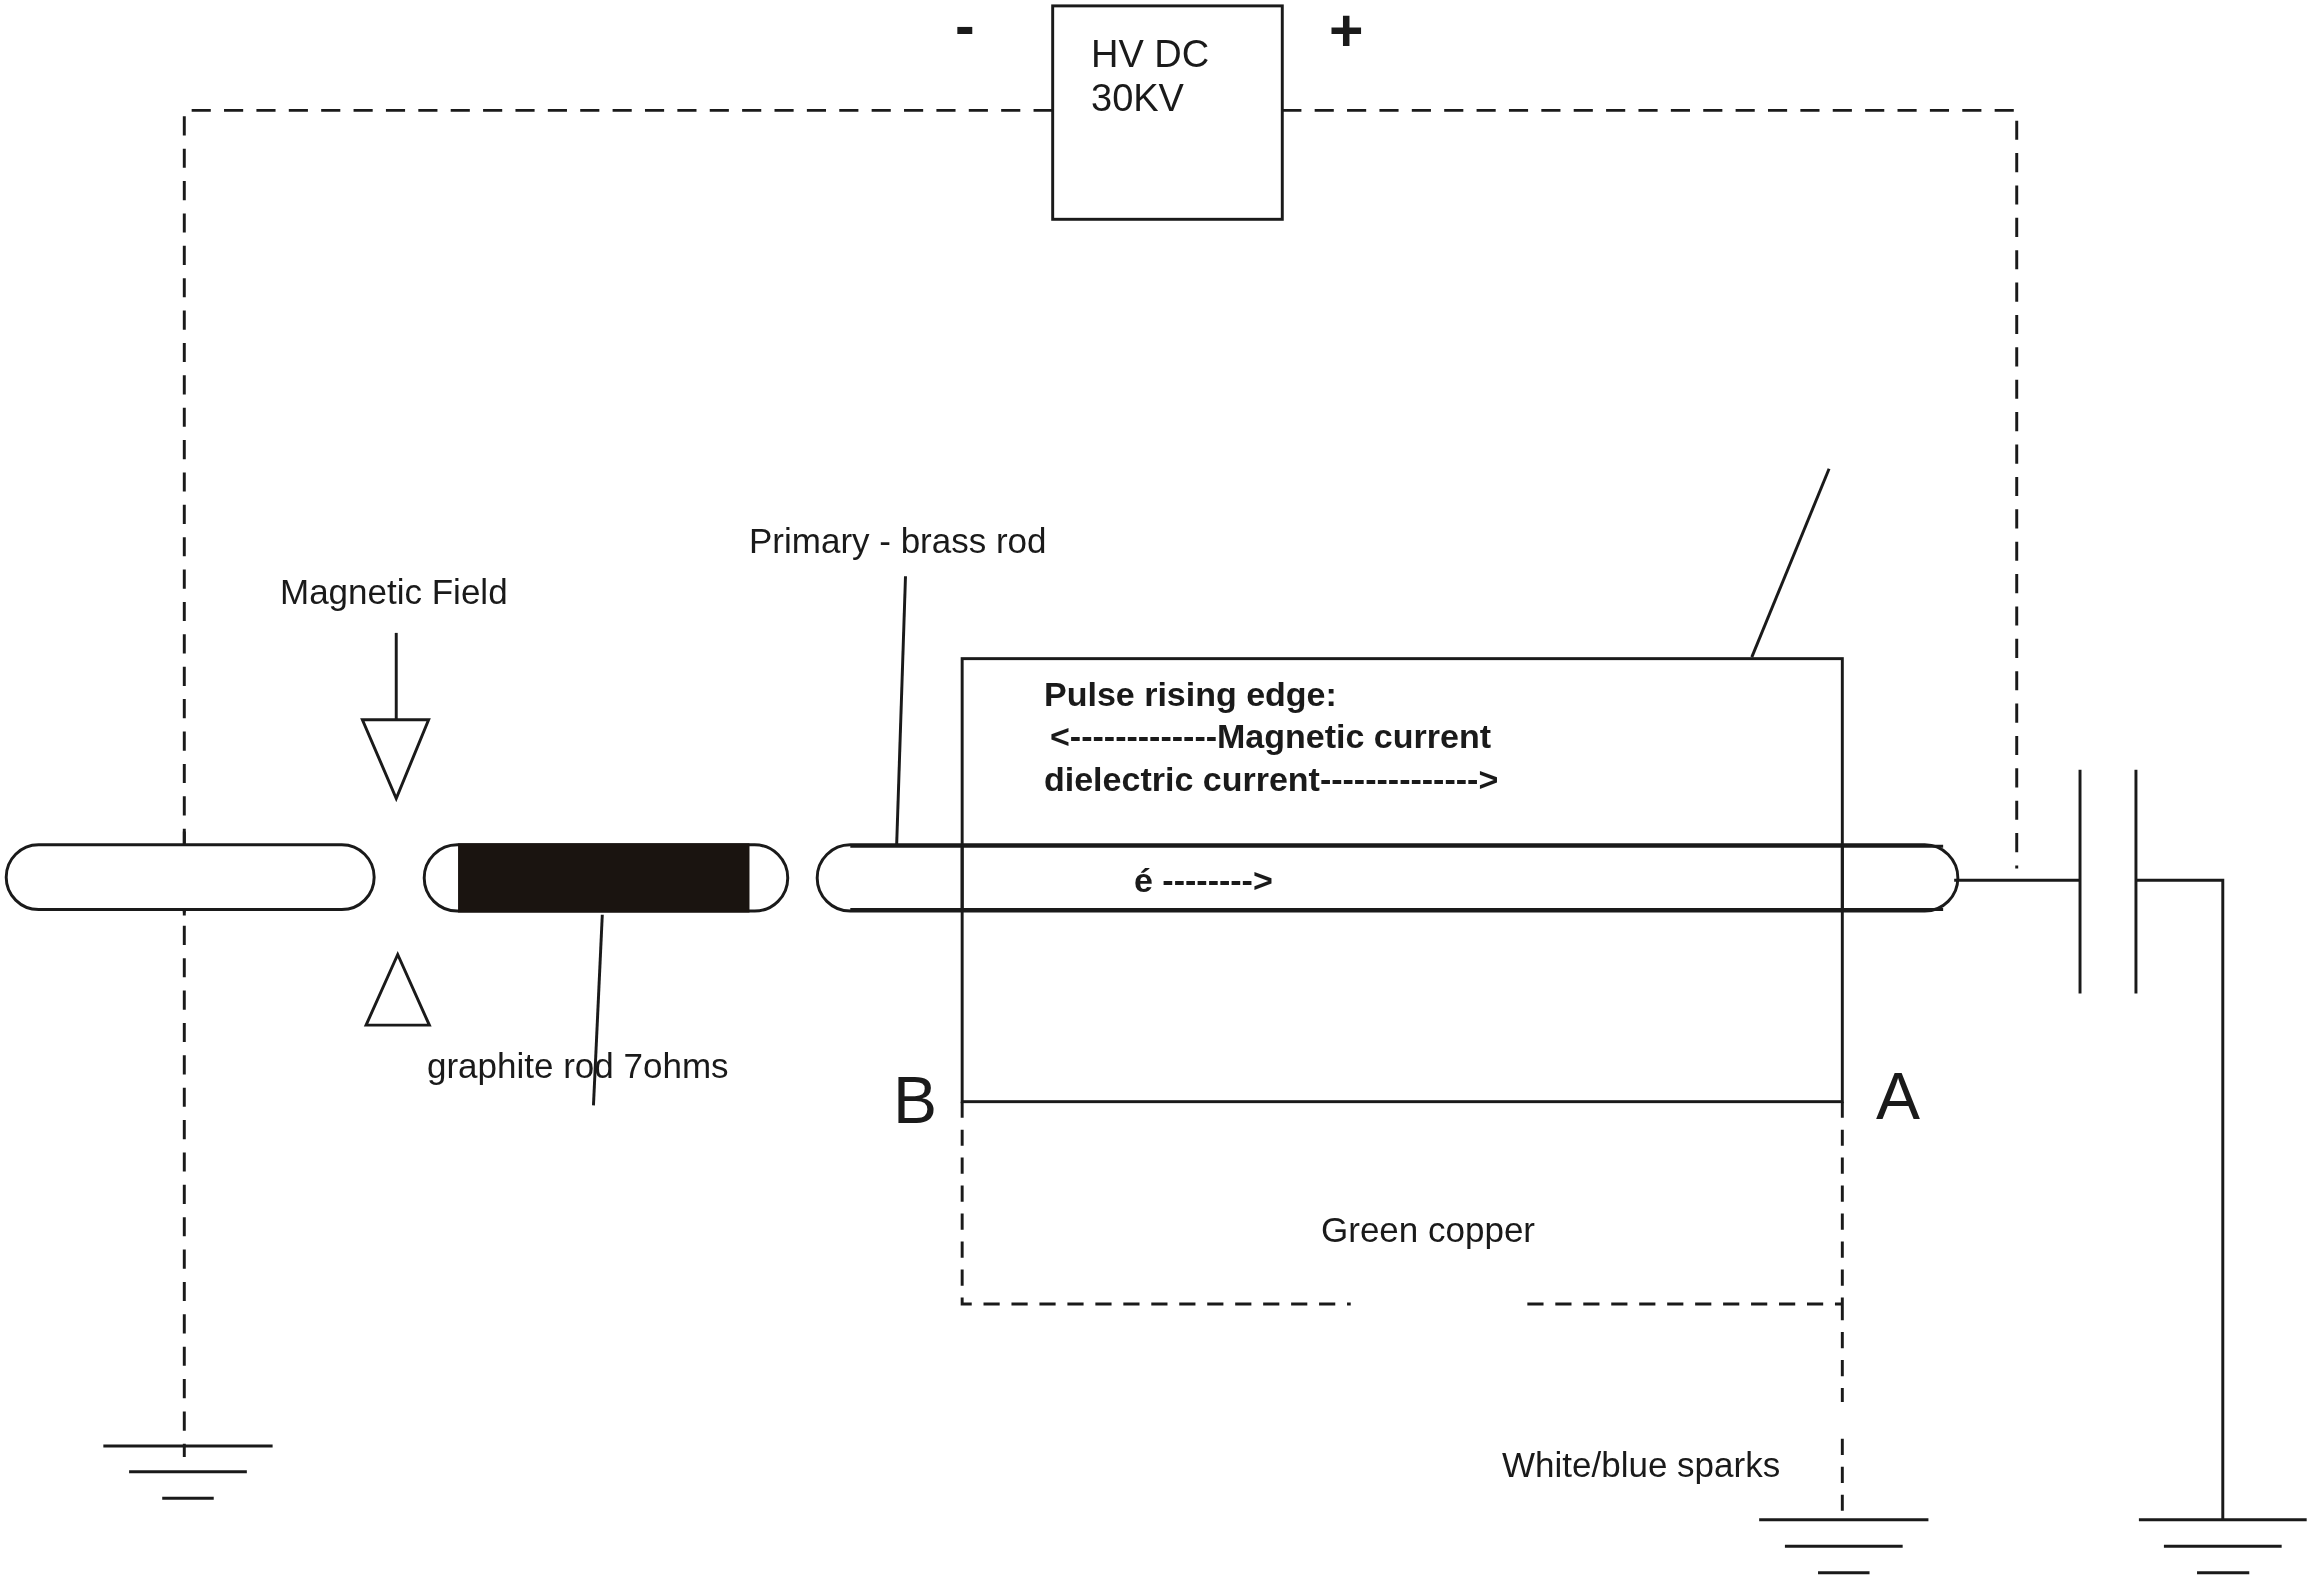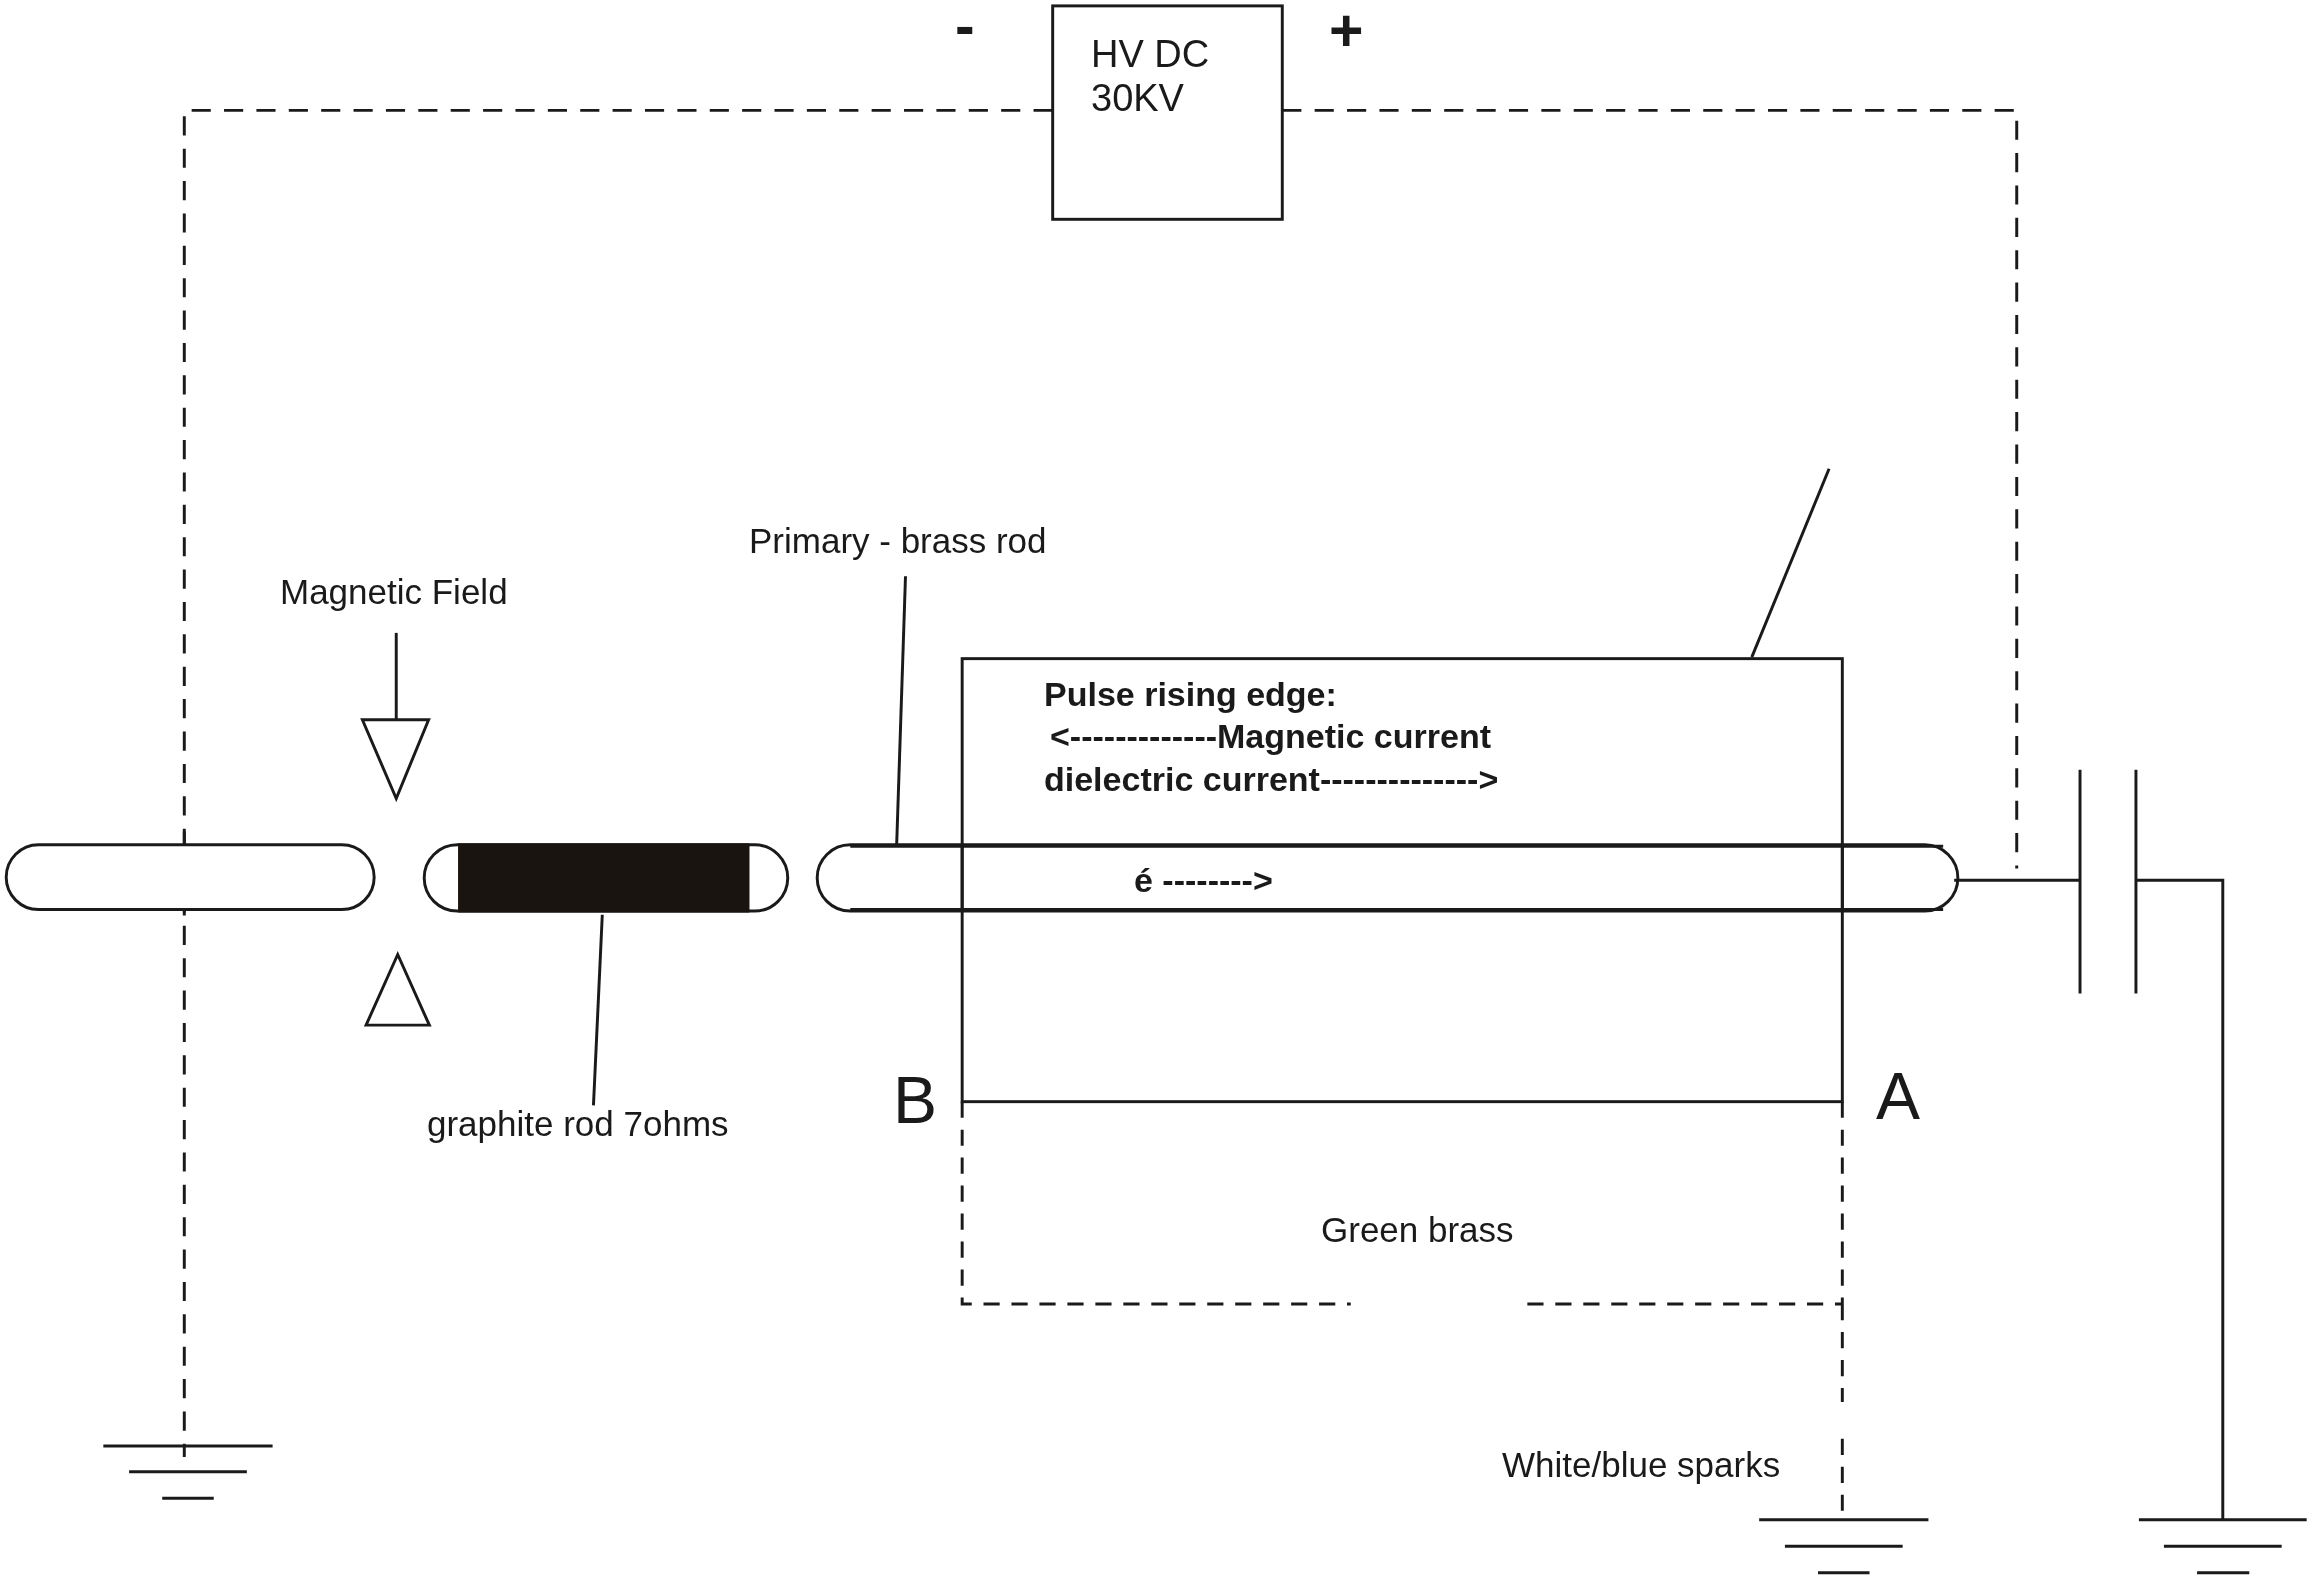--- a/index.html
+++ b/index.html
@@ -97,33 +97,33 @@
 
   <div class="lbl f80" style="left:955px;top:-8.8px;font-weight:700;">-</div>
 
   <div class="lbl f80" style="left:1329px;top:-4.4px;font-weight:700;">+</div>
 
   <div class="lbl f52" style="left:1091px;top:31px;">HV DC</div>
   <div class="lbl f52" style="left:1091px;top:75px;">30KV</div>
 
   <div class="lbl f48" style="left:280px;top:571px;">Magnetic Field</div>
 
-  <div class="lbl f48" style="left:427px;top:1103px;">graphite rod 7ohms</div>
+  <div class="lbl f48" style="left:427px;top:1045px;">graphite rod 7ohms</div>
 
   <div class="lbl f48" style="left:749px;top:520px;">Primary - brass rod</div>
 
 
   <div class="lbl f46 mono-ar" style="left:1044px;top:674px;">Pulse rising edge:</div>
   <div class="lbl f46 mono-ar" style="left:1044px;top:716px;margin-left:6px;">&lt;-------------Magnetic current</div>
   <div class="lbl f46 mono-ar" style="left:1044px;top:759px;">dielectric current--------------&gt;</div>
 
   <div class="lbl f46 mono-ar" style="left:1134px;top:860px;">é --------&gt;</div>
 
   <div class="lbl f90" style="left:893px;top:1060px;">B</div>
 
   <div class="lbl f90" style="left:1876px;top:1056px;">A</div>
 
-  <div class="lbl f48" style="left:1321px;top:1209px;">Green brass</div>
+  <div class="lbl f48" style="left:1321px;top:1209px;">Green copper</div>
 
   <div class="lbl f48" style="left:1502px;top:1404px;margin-top:40px;">White/blue sparks</div>
 
 </div>
 
 
 </body></html>

